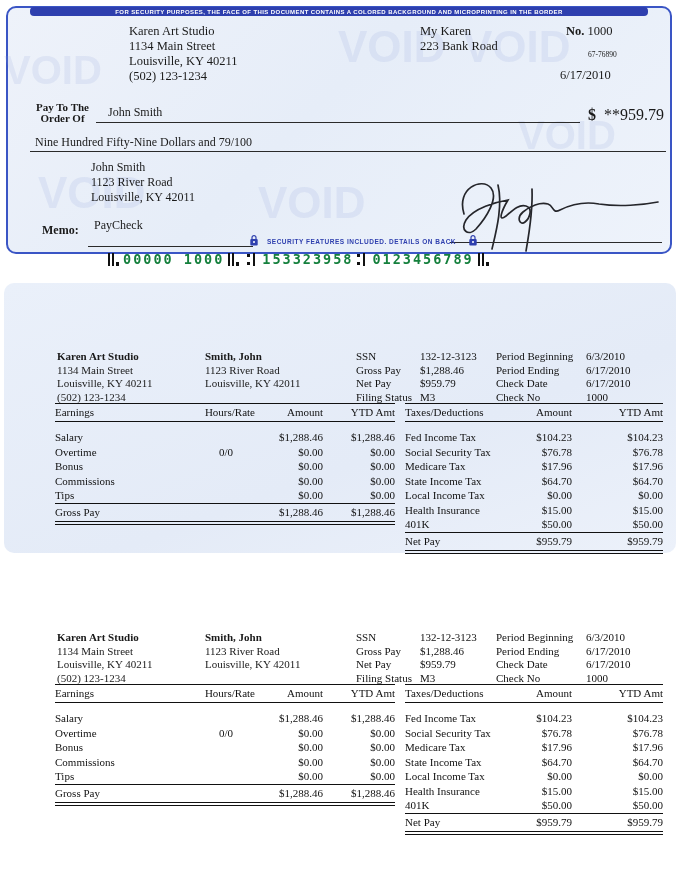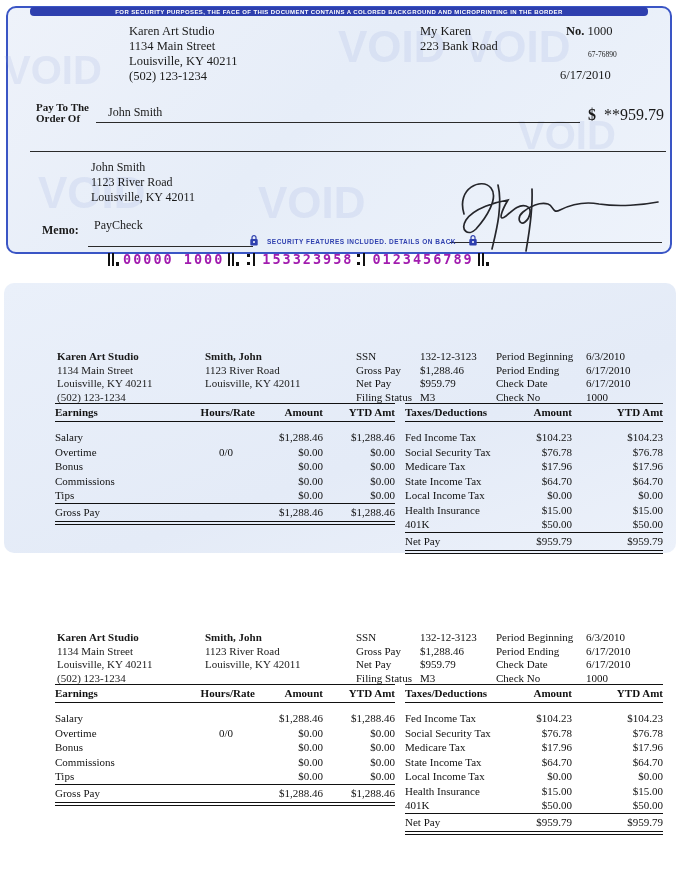--- a/index.html
+++ b/index.html
@@ -46,21 +46,21 @@
   .sec-note{
     font-family:"Liberation Sans",sans-serif;font-size:6.5px;font-weight:bold;
     color:#2e3fae;letter-spacing:.5px;white-space:nowrap;
   }
   .sig-line{border-bottom:1px solid #2a2a2a;height:0;}
 
   
   .micr{
     position:absolute;left:104px;top:251px;display:flex;align-items:center;
     font-family:"DejaVu Sans Mono",monospace;font-weight:bold;font-size:13.5px;
-    letter-spacing:2px;color:#a21caf;
+    letter-spacing:2px;color:#15803d;
   }
   .micr-sym{display:inline-block;width:11px;height:13px;margin:0 4px;}
   .sym-onus{
     background:
       linear-gradient(#111,#111) 0 0 / 2px 13px no-repeat,
       linear-gradient(#111,#111) 4px 0 / 2px 13px no-repeat,
       linear-gradient(#111,#111) 8px 9px / 3px 4px no-repeat;
   }
   .sym-transit{
     background:
@@ -76,21 +76,21 @@
   }
   .stub{position:absolute;left:0;width:680px;height:270px;font-size:11px;}
   .stub.first{top:283px;}
   .stub.second{top:564px;}
   .stub .blk{line-height:13.5px;}
   .stub .bold{font-weight:bold;}
   table{border-collapse:collapse;table-layout:fixed;font-size:11px;color:#111;}
   .info-table td{padding:0;line-height:13.5px;text-align:left;vertical-align:top;
     overflow:hidden;white-space:nowrap;}
   .paytable th{
-    font-weight:bold;padding:2px 0 3px 0;
+    font-weight:normal;padding:2px 0 3px 0;
     border-top:1.5px solid #111;border-bottom:1.2px solid #111;
   }
   .paytable tbody tr:first-child td{padding-top:9px;}
   .paytable td{padding:1px 0;line-height:12.5px;white-space:nowrap;}
   .paytable tfoot td{
     border-top:1.2px solid #111;border-bottom:4px double #111;padding:2px 0 3px 0;
   }
   
   .earn th.c0, .earn td.c0{text-align:left;}
   .earn th.c1{text-align:right;}
@@ -129,31 +129,32 @@
     <div>223 Bank Road</div>
   </div>
 
   <div class="abs checkno" style="left:558px;top:16px;">
     <b>No.</b>
     <span>1000</span>
   </div>
   <div class="abs fraction" style="left:580px;top:42px;">67-76890</div>
   <div class="abs chk-date" style="left:552px;top:60px;">6/17/2010</div>
 
-  <div class="abs payto" style="left:28px;top:94px;">
+  <div class="abs payto" style="left:28px;top:94px;text-align:center;">
     <div>Pay To The</div>
     <div>Order Of</div>
   </div>
   <div class="abs payee-name" style="left:100px;top:97px;">John Smith</div>
   <div class="abs pay-line" style="left:88px;top:114px;width:484px;"></div>
   <div class="abs amount" style="left:580px;top:98px;">
     <b>$</b>&nbsp;
     <span>**959.79</span>
   </div>
 
+  <div class="abs amount-words" style="left:27px;top:127px;">Nine Hundred Fifty-Nine Dollars and 79/100</div>
   <div class="abs words-line" style="left:22px;top:143px;width:636px;"></div>
 
   <div class="abs addr-block" style="left:83px;top:152px;font-size:12px;">
     <div>John Smith</div>
     <div>1123 River Road</div>
     <div>Louisville, KY 42011</div>
   </div>
 
   <svg class="abs" style="left:428px;top:164px;" width="228" height="84" viewBox="0 0 228 84">
     <g fill="none" stroke="#15151a" stroke-width="1.7" stroke-linecap="round" opacity="0.92">

